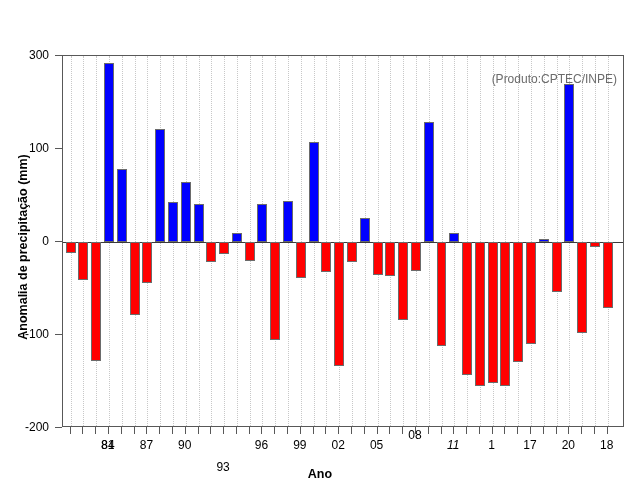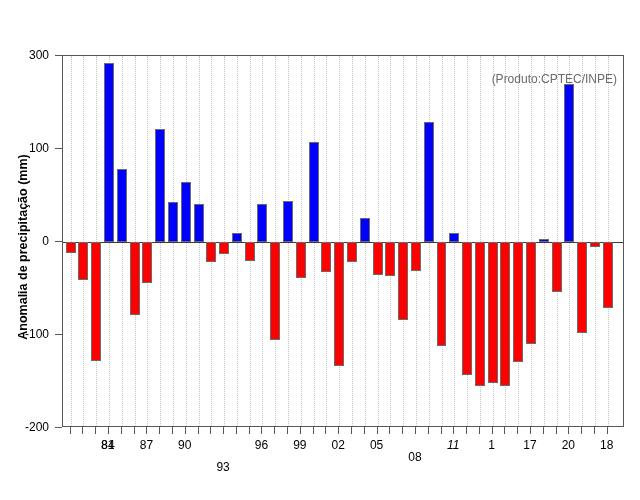--- a/index.html
+++ b/index.html
@@ -124,20 +124,21 @@
     pointer-events: none;
   }
 </style>
 </head>
 <body>
 
 <div id="figure">
 
 
   <div id="ylabel">Anomalia de precipitação (mm)</div>
+  <div id="xlabel">Ano</div>
 
   <div id="plot-frame">
     <div id="grid-layer">
         <div class="vgrid" style="left: 8px;"></div>
         <div class="vgrid" style="left: 20px;"></div>
         <div class="vgrid" style="left: 33px;"></div>
         <div class="vgrid" style="left: 46px;"></div>
         <div class="vgrid" style="left: 59px;"></div>
         <div class="vgrid" style="left: 72px;"></div>
         <div class="vgrid" style="left: 84px;"></div>
@@ -289,21 +290,21 @@
   <div id="xtick-labels-layer">
       <div class="xtick-label" style="left: 69.6724px; top: 438px; margin-left: 38px;">81</div>
       <div class="xtick-label" style="left: 108.034px; top: 438px;">84</div>
       <div class="xtick-label" style="left: 146.396px; top: 438px;">87</div>
       <div class="xtick-label" style="left: 184.758px; top: 438px;">90</div>
       <div class="xtick-label" style="left: 223.119px; top: 460px;">93</div>
       <div class="xtick-label" style="left: 261.481px; top: 438px;">96</div>
       <div class="xtick-label" style="left: 299.843px; top: 438px;">99</div>
       <div class="xtick-label" style="left: 338.205px; top: 438px;">02</div>
       <div class="xtick-label" style="left: 376.567px; top: 438px;">05</div>
-      <div class="xtick-label" style="left: 414.928px; top: 450px;">08</div>
+      <div class="xtick-label" style="left: 414.928px; top: 428px;">08</div>
       <div class="xtick-label" style="left: 453.29px; top: 438px; font-style: italic;">11</div>
       <div class="xtick-label" style="left: 491.652px; top: 438px;">1</div>
       <div class="xtick-label" style="left: 530.014px; top: 438px;">17</div>
       <div class="xtick-label" style="left: 568.375px; top: 438px;">20</div>
       <div class="xtick-label" style="left: 606.737px; top: 438px;">18</div>
     </div>
 
 </div>
 
 </body></html>

